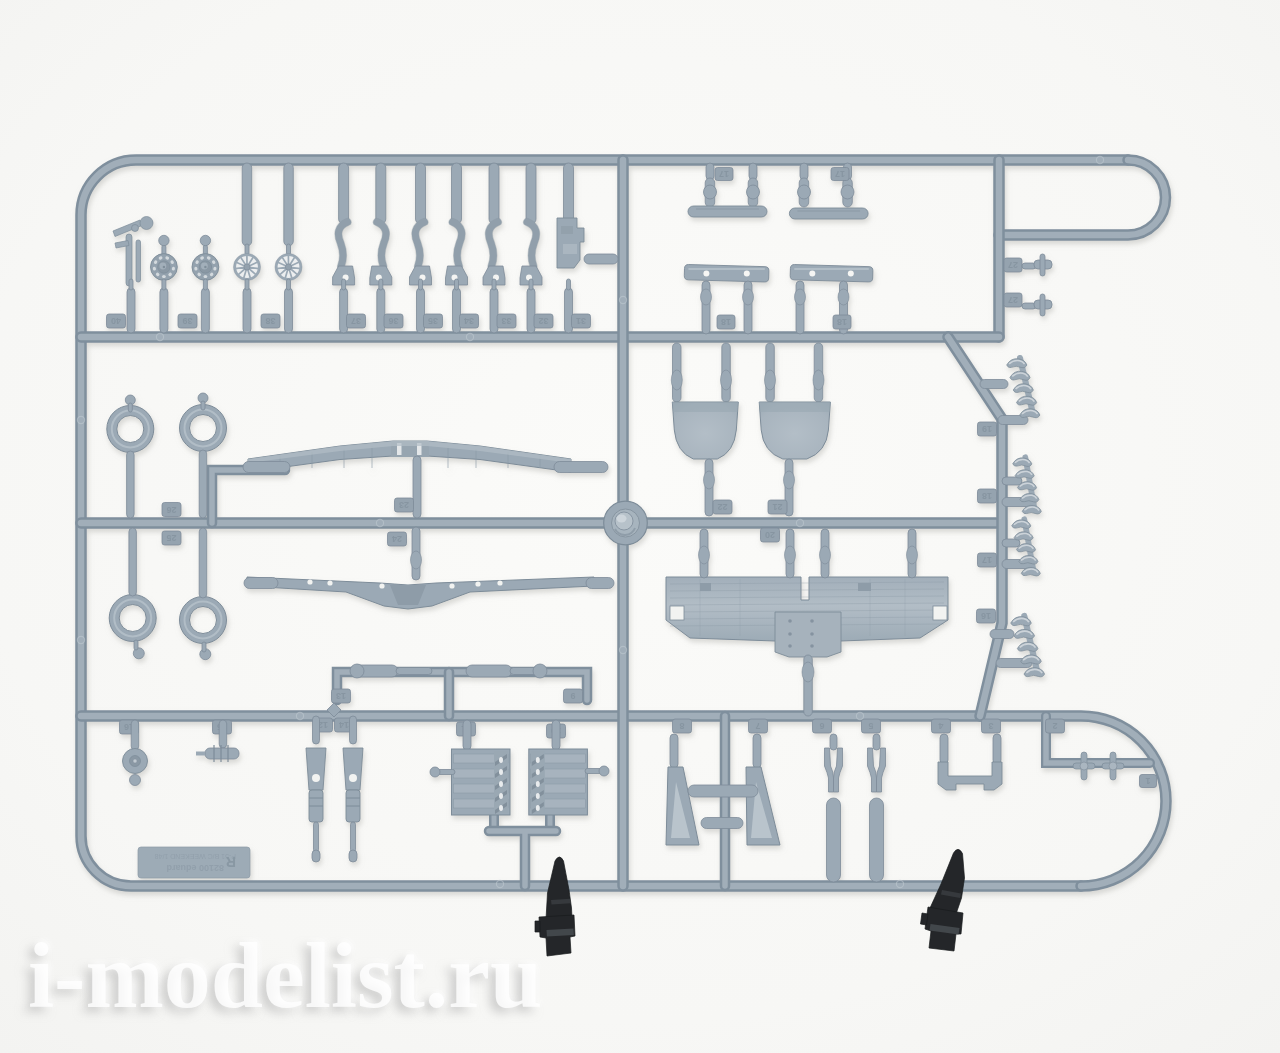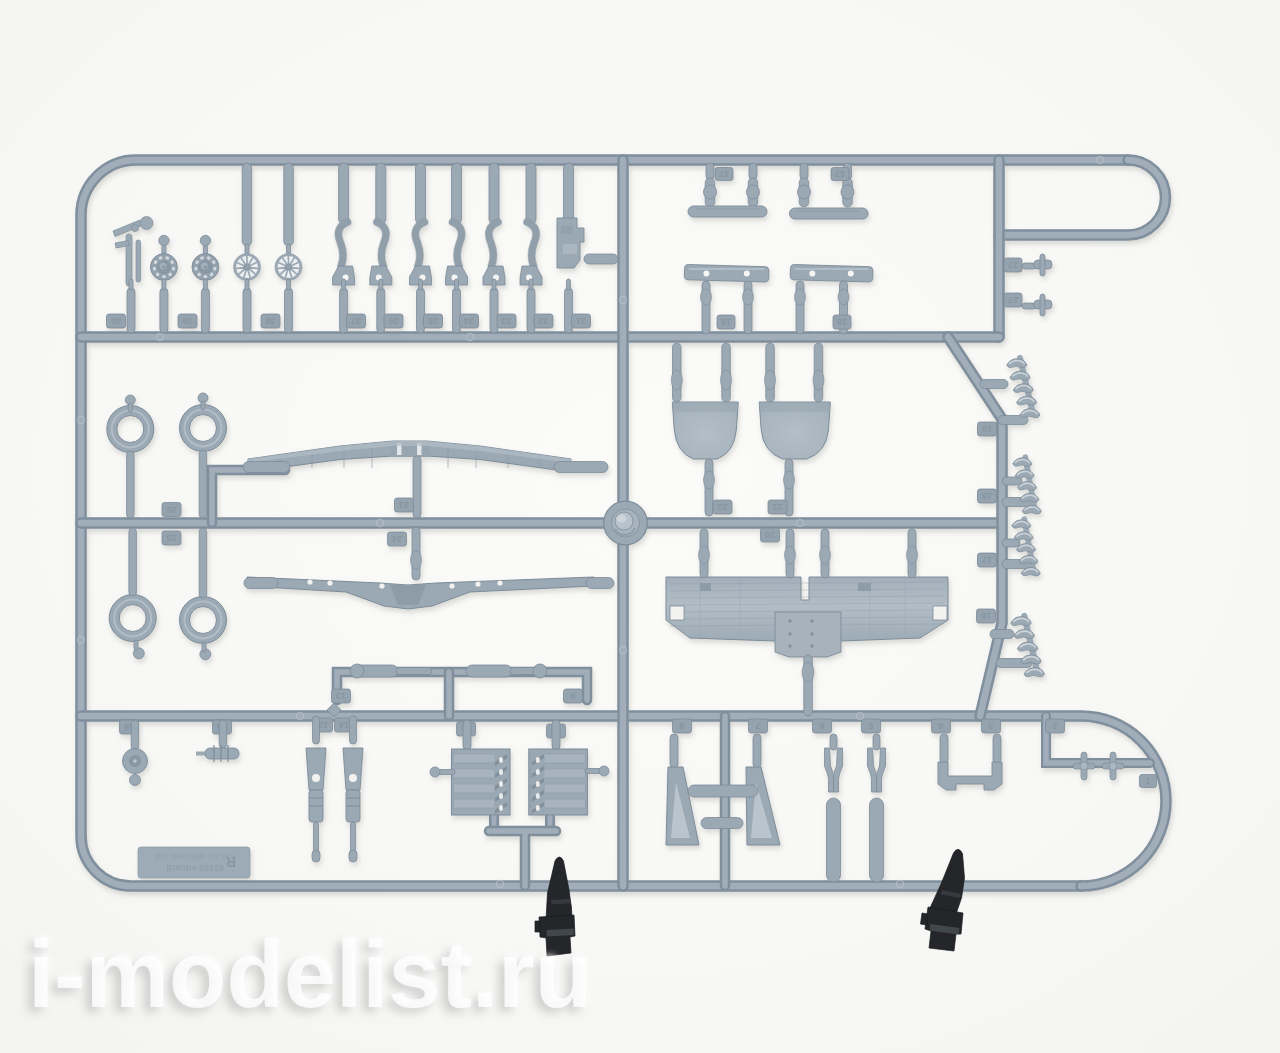--- a/index.html
+++ b/index.html
@@ -1,14 +1,14 @@
 <!DOCTYPE html>
 <html><head><meta charset="utf-8"><style>
 html,body{margin:0;padding:0;width:1280px;height:1053px;overflow:hidden;background:#f7f7f5;}
-#wm{position:absolute;left:28px;top:921px;font-family:Liberation Sans, sans-serif;font-weight:bold;
+#wm{position:absolute;left:28px;top:921px;font-family:Liberation Serif, serif;font-weight:bold;
 font-size:94px;letter-spacing:0px;color:rgba(255,255,255,0.82);
 text-shadow:-6px 5px 10px rgba(175,175,175,0.55), 2px -2px 6px rgba(255,255,255,0.8);
 white-space:nowrap;}
 </style></head><body>
 <svg width="1280" height="1053" viewBox="0 0 1280 1053">
 <defs>
 <radialGradient id="bg" cx="50%" cy="45%" r="80%">
  <stop offset="0%" stop-color="#fbfbf9"></stop>
  <stop offset="65%" stop-color="#f7f7f5"></stop>
  <stop offset="100%" stop-color="#f2f2f0"></stop>

